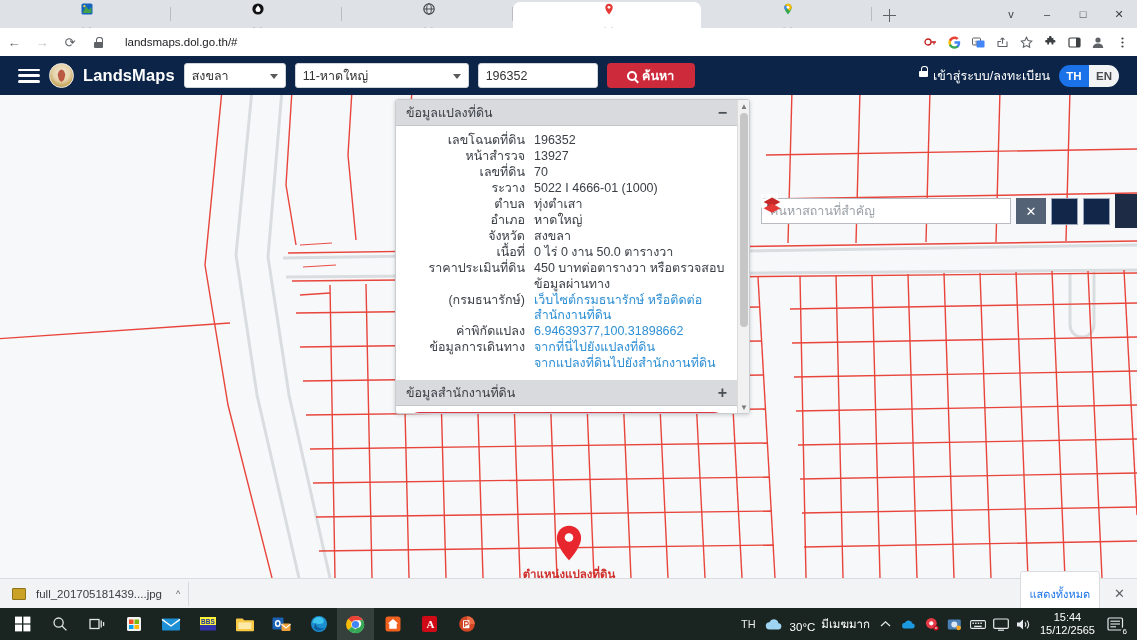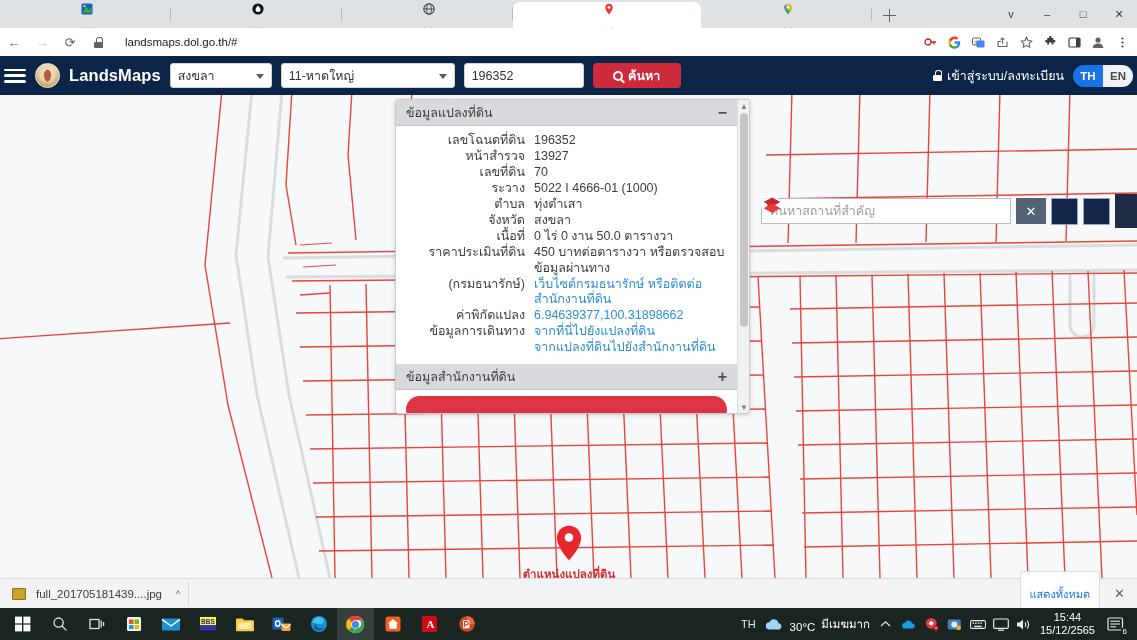--- a/index.html
+++ b/index.html
@@ -83,21 +83,21 @@
   .omni-url { font-size: 11.5px; color: #202124; line-height: 14px; }
   .ext-icons { display: flex; align-items: center; gap: 2px; padding-right: 4px; }
   .ext-ico {
     width: 22px; height: 22px; display: flex; align-items: center;
     justify-content: center; font-size: 11px; color: #5f6368;
   }
 
   
   .app-header {
     position: absolute; left: 0; top: 56px; width: 1137px; height: 39px;
-    background: #0b2447; display: flex; align-items: center; padding: 0 4px;
+    background: #0b2447; display: flex; align-items: center; padding: 0 18px;
     gap: 9px;
   }
   .hamburger { width: 22px; height: 18px; display: flex; flex-direction: column;
                justify-content: space-between; padding: 2px 0; }
   .hamburger span { display: block; height: 2.5px; background: #ffffff; border-radius: 2px; }
   .brand-logo {
     width: 25px; height: 25px; border-radius: 50%;
     background: radial-gradient(circle at 50% 38%, #f2e5cf 0%, #e6d4ae 45%, #c9a961 70%, #9c7c3a 100%);
     border: 1.5px solid #f3f0e8; position: relative; flex: 0 0 25px;
   }
@@ -128,21 +128,21 @@
   .btn-search {
     height: 25px; width: 88px; background:#cd2b3c; color:#fff; border-radius: 4px;
     font-size: 12.5px; display:flex; align-items:center; justify-content:center;
     gap: 5px; font-weight: 600;
   }
   .mag { width: 10px; height: 10px; border: 2px solid #fff; border-radius: 50%;
          position: relative; flex: 0 0 10px; }
   .mag::after { content:""; position:absolute; right:-4px; bottom:-3px; width:5px;
                 height:2px; background:#fff; transform: rotate(45deg); }
   .hdr-right { margin-left: auto; display: flex; align-items: center; gap: 9px; }
-  .login-link { color:#ffffff; font-size: 12.5px; display:flex; align-items:center; gap:5px; }
+  .login-link { color:#ffffff; font-size: 12.5px; display:flex; align-items:flex-start; gap:5px; }
   .lock-w { width: 9px; height: 11px; position: relative; flex:0 0 9px; }
   .lock-w::before { content:""; position:absolute; left:0; bottom:0; width:9px;
                     height:6px; background:#fff; border-radius:1px; }
   .lock-w::after { content:""; position:absolute; left:2px; top:0; width:5px; height:6px;
                    border:1.3px solid #fff; border-bottom:none; border-radius:3px 3px 0 0; }
   .langtog { display:flex; height:22px; border-radius:11px; overflow:hidden; }
   .langtog > div { width:30px; display:flex; align-items:center; justify-content:center;
                    font-size:11.5px; font-weight:700; }
   .lang-th { background:#1b72e8; color:#fff; }
   .lang-en { background:#f1f3f5; color:#4b4b4b; }
@@ -584,20 +584,24 @@
           <div class="lbl">เลขที่ดิน</div>
           <div class="val">70</div>
         </div>
         <div class="row">
           <div class="lbl">ระวาง</div>
           <div class="val">5022 I 4666-01 (1000)</div>
         </div>
         <div class="row">
           <div class="lbl">ตำบล</div>
           <div class="val">ทุ่งตำเสา</div>
+        </div>
+        <div class="row">
+          <div class="lbl">อำเภอ</div>
+          <div class="val">หาดใหญ่</div>
         </div>
         <div class="row">
           <div class="lbl">จังหวัด</div>
           <div class="val">สงขลา</div>
         </div>
         <div class="row">
           <div class="lbl">เนื้อที่</div>
           <div class="val">0 ไร่ 0 งาน 50.0 ตารางวา</div>
         </div>
         <div class="row">

